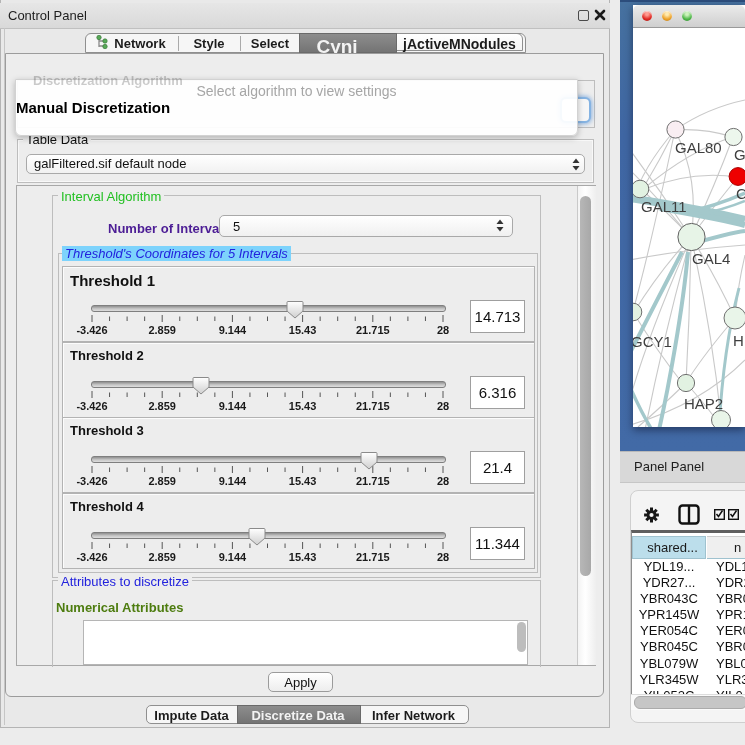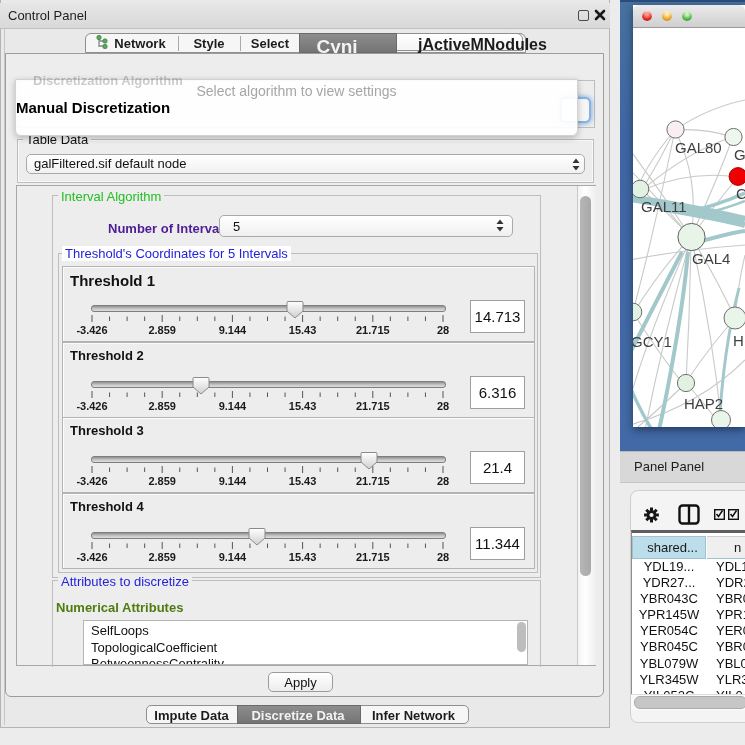--- a/index.html
+++ b/index.html
@@ -34,21 +34,21 @@
   <svg class="abs" style="left:96px;top:35px;" width="14" height="15" viewBox="0 0 14 15">
     <path d="M3 3 L3 12 M3 6 L8 6 M3 11 L8 11" stroke="#8a8a8a" stroke-width="1.3" fill="none"></path>
     <circle cx="3" cy="2.5" r="2.2" fill="#57a957" stroke="#3c7a3c" stroke-width=".7"></circle>
     <circle cx="9" cy="6" r="2.2" fill="#57a957" stroke="#3c7a3c" stroke-width=".7"></circle>
     <circle cx="9" cy="11.5" r="2.2" fill="#57a957" stroke="#3c7a3c" stroke-width=".7"></circle>
   </svg>
   <div class="abs" style="left:112px;top:36px;width:56px;text-align:center;font-size:13px;font-weight:600;color:#1c1c1c;">Network</div>
   <div class="abs" style="left:179px;top:36px;width:60px;text-align:center;font-size:13px;font-weight:600;color:#1c1c1c;">Style</div>
   <div class="abs" style="left:241px;top:36px;width:58px;text-align:center;font-size:13px;font-weight:600;color:#1c1c1c;">Select</div>
   <div class="abs" style="left:299px;top:36px;width:76px;text-align:center;font-size:19px;font-weight:600;color:#f3f3f3;">Cyni Toolbox</div>
-  <div class="abs" style="left:418px;top:36px;width:127px;text-align:center;font-size:16px;font-weight:600;color:#1c1c1c;">jActiveMNodules</div>
+  <div class="abs" style="left:396px;top:36px;width:127px;text-align:center;font-size:14px;font-weight:600;color:#1c1c1c;">jActiveMNodules</div>
 
   <div class="abs" style="left:5px;top:53px;width:599px;height:644px;background:#ededed;border:1px solid #9c9c9c;border-radius:0 0 6px 6px;box-sizing:border-box;"></div>
 
   <div class="abs" style="left:17px;top:80px;width:576px;height:46px;border:1px solid #bdbdbd;"></div>
 
   <div class="abs" style="left:560px;top:97px;width:27px;height:22px;background:#f6f6f6;border:2px solid #85b3e2;border-radius:6px;box-shadow:0 0 4px 1px rgba(110,160,220,.75);"></div>
 
   <div class="abs" style="left:17px;top:139px;width:575px;height:42px;border:1px solid #bdbdbd;box-shadow:inset 0 0 0 1px rgba(255,255,255,.6);"></div>
   <div class="abs" style="left:23px;top:132px;background:#ededed;padding:0 3px;font-size:13px;color:#111;">Table Data</div>
   <div class="abs" style="left:26px;top:154px;width:559px;height:20px;background:linear-gradient(#ffffff,#f1f1f1);border:1px solid #a9a9a9;border-radius:5px;box-sizing:border-box;"></div>
@@ -68,21 +68,21 @@
 
   <div class="abs" style="left:88px;top:221px;font-size:13px;font-weight:bold;color:#4c1d95;margin-left:20px;">Number of Intervals</div>
   <div class="abs" style="left:219px;top:215px;width:294px;height:22px;background:linear-gradient(#ffffff,#f0f0f0);border:1px solid #a9a9a9;border-radius:5px;box-sizing:border-box;"></div>
   <div class="abs" style="left:233px;top:219px;font-size:13px;color:#111;">5</div>
   <svg class="abs" style="left:494px;top:219px;" width="12" height="13" viewBox="0 0 12 13">
     <path d="M6 0.5 L9.5 5 L2.5 5 Z" fill="#333"></path>
     <path d="M6 12.5 L9.5 8 L2.5 8 Z" fill="#333"></path>
   </svg>
 
   <div class="abs" style="left:58px;top:253px;width:478px;height:318px;border:1px solid #bdbdbd;"></div>
-  <div class="abs" style="left:62px;top:246px;background:#ffffff;padding:0 3px;font-size:13px;color:#2222dd;">Threshold's Coordinates for 5 Intervals</div>
+  <div class="abs" style="left:62px;top:246px;background:#7dd3fc;padding:0 3px;font-size:13px;color:#2222dd;font-style:italic;">Threshold's Coordinates for 5 Intervals</div>
 
   <div id="thresholds">
       <div class="abs" style="left:62px;top:266px;width:471px;height:74px;border:1px solid #b3b3b3;box-shadow:inset 1px 1px 0 rgba(255,255,255,.8);"></div>
       <div class="abs" style="left:70px;top:272px;font-size:15px;font-weight:bold;color:#111;">Threshold 1</div>
       <div class="abs" style="left:91px;top:305px;width:353px;height:5px;background:linear-gradient(#8f8f8f,#c6c6c6 55%,#dedede);border:1px solid #7f7f7f;border-radius:3px;"></div>
       <svg class="abs" style="left:0;top:315px;" width="540" height="8" viewBox="0 0 540 8">
         <line x1="92" y1="0" x2="92" y2="7" stroke="#565656" stroke-width="1"></line>
         <line x1="109.55" y1="1.5" x2="109.55" y2="6" stroke="#565656" stroke-width="1"></line>
         <line x1="127.1" y1="1.5" x2="127.1" y2="6" stroke="#565656" stroke-width="1"></line>
         <line x1="144.65" y1="1.5" x2="144.65" y2="6" stroke="#565656" stroke-width="1"></line>
@@ -245,21 +245,20 @@
           </linearGradient>
         </defs>
    </svg>
       <div class="abs" style="left:470px;top:526.5px;width:55px;height:33px;background:#fff;border:1px solid #9f9f9f;box-sizing:border-box;text-align:center;font-size:15px;color:#111;line-height:31px;">11.344</div>
     </div>
 
   <div class="abs" style="left:52px;top:580px;width:487px;height:86px;border:1px solid #bdbdbd;clip-path:inset(0 0 1px 0);"></div>
   <div class="abs" style="left:58px;top:574px;background:#ededed;padding:0 3px;font-size:13px;color:#2222dd;">Attributes to discretize</div>
   <div class="abs" style="left:56px;top:600px;font-size:13px;font-weight:bold;color:#4d7c0f;">Numerical Attributes</div>
   <div class="abs" style="left:83px;top:620px;width:445px;height:45px;background:#ffffff;border:1px solid #b5b5b5;box-sizing:border-box;"></div>
-  <div class="abs" style="left:91px;top:623px;height:41px;overflow:hidden;font-size:13px;color:#111;line-height:16.6px;">SelfLoops<br>TopologicalCoefficient<br>BetweennessCentrality</div>
   <div class="abs" style="left:517px;top:622px;width:9px;height:30px;background:#bdbdbd;border-radius:5px;"></div>
 
   <div class="abs" style="left:268px;top:672px;width:65px;height:20px;background:linear-gradient(#ffffff,#ededed);border:1px solid #9b9b9b;border-radius:5px;box-sizing:border-box;text-align:center;font-size:13px;color:#111;line-height:19px;">Apply</div>
 
   <div class="abs" style="left:146px;top:705px;width:321px;height:17px;background:#f6f6f6;border:1px solid #8f8f8f;border-radius:5px;"></div>
   <div class="abs" style="left:237px;top:705px;width:122px;height:17px;background:linear-gradient(#8d8d8d,#747474);border:1px solid #6a6a6a;"></div>
   <div class="abs" style="left:146px;top:708px;width:91px;text-align:center;font-size:13px;font-weight:600;color:#1c1c1c;">Impute Data</div>
   <div class="abs" style="left:237px;top:708px;width:122px;text-align:center;font-size:13px;font-weight:600;color:#f3f3f3;">Discretize Data</div>
   <div class="abs" style="left:360px;top:708px;width:107px;text-align:center;font-size:13px;font-weight:600;color:#1c1c1c;">Infer Network</div>
 

